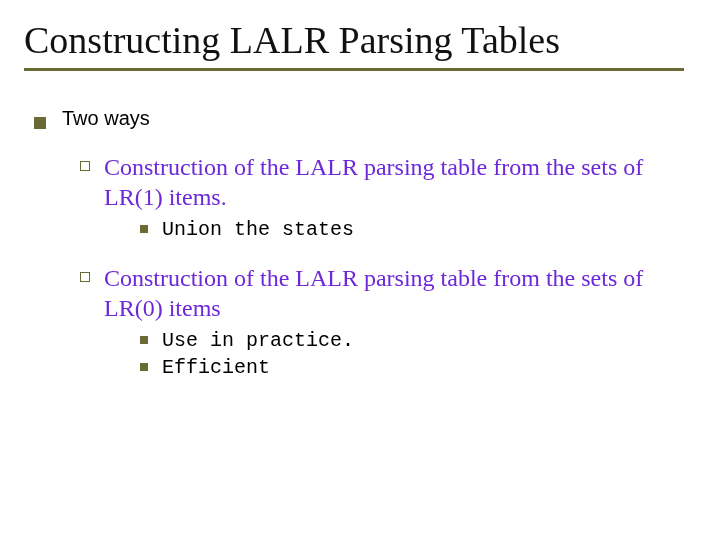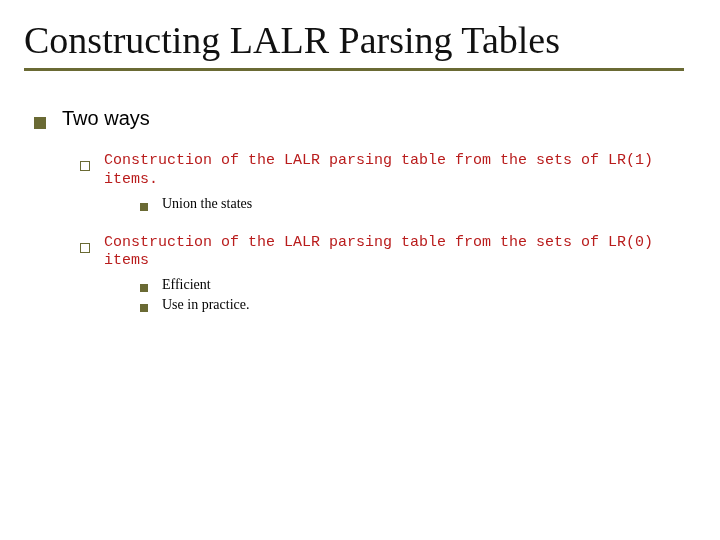--- a/index.html
+++ b/index.html
@@ -40,32 +40,32 @@
   .level1 .bullet-text {
     font-family: Arial, Helvetica, sans-serif;
     font-size: 20px; color: #000;
   }
   .level2 { margin-left: 56px; margin-top: 6px; margin-bottom: 6px; }
   .level2 .bullet-mark {
     width: 10px; height: 10px; border: 1px solid #6a6a34; background: transparent;
     margin-top: 9px; margin-right: 14px; flex: 0 0 auto;
   }
   .level2 .bullet-text {
-    font-family: Liberation Mono, monospace;
-    font-size: 15px; color: #b91c1c; line-height: 1.25;
+    font-family: Liberation Serif, serif;
+    font-size: 24px; color: #6d28d9; line-height: 1.25;
     max-width: 560px;
   }
   .level3 { margin-left: 116px; margin-top: 4px; margin-bottom: 2px; }
   .level3 .bullet-mark {
     width: 8px; height: 8px; background: #6a6a34;
     margin-top: 7px; margin-right: 14px; flex: 0 0 auto;
   }
   .level3 .bullet-text {
-    font-family: Liberation Serif, serif;
-    font-size: 14px; color: #000;
+    font-family: Liberation Mono, monospace;
+    font-size: 20px; color: #000;
   }
   .gap-sm { height: 6px; }
   .gap-md { height: 14px; }
 </style>
 </head>
 <body>
 
 <div class="slide">
 
   <div class="title">Constructing LALR Parsing Tables</div>
@@ -90,20 +90,20 @@
 
   <div class="gap-md"></div>
 
   <div class="bullet-row level2">
     <div class="bullet-mark"></div>
     <div class="bullet-text">Construction of the LALR parsing table from the sets of LR(0) items</div>
   </div>
 
   <div class="bullet-row level3">
     <div class="bullet-mark"></div>
-    <div class="bullet-text">Efficient</div>
+    <div class="bullet-text">Use in practice.</div>
   </div>
   <div class="bullet-row level3">
     <div class="bullet-mark"></div>
-    <div class="bullet-text">Use in practice.</div>
+    <div class="bullet-text">Efficient</div>
   </div>
 
 </div>
 
 </body></html>

